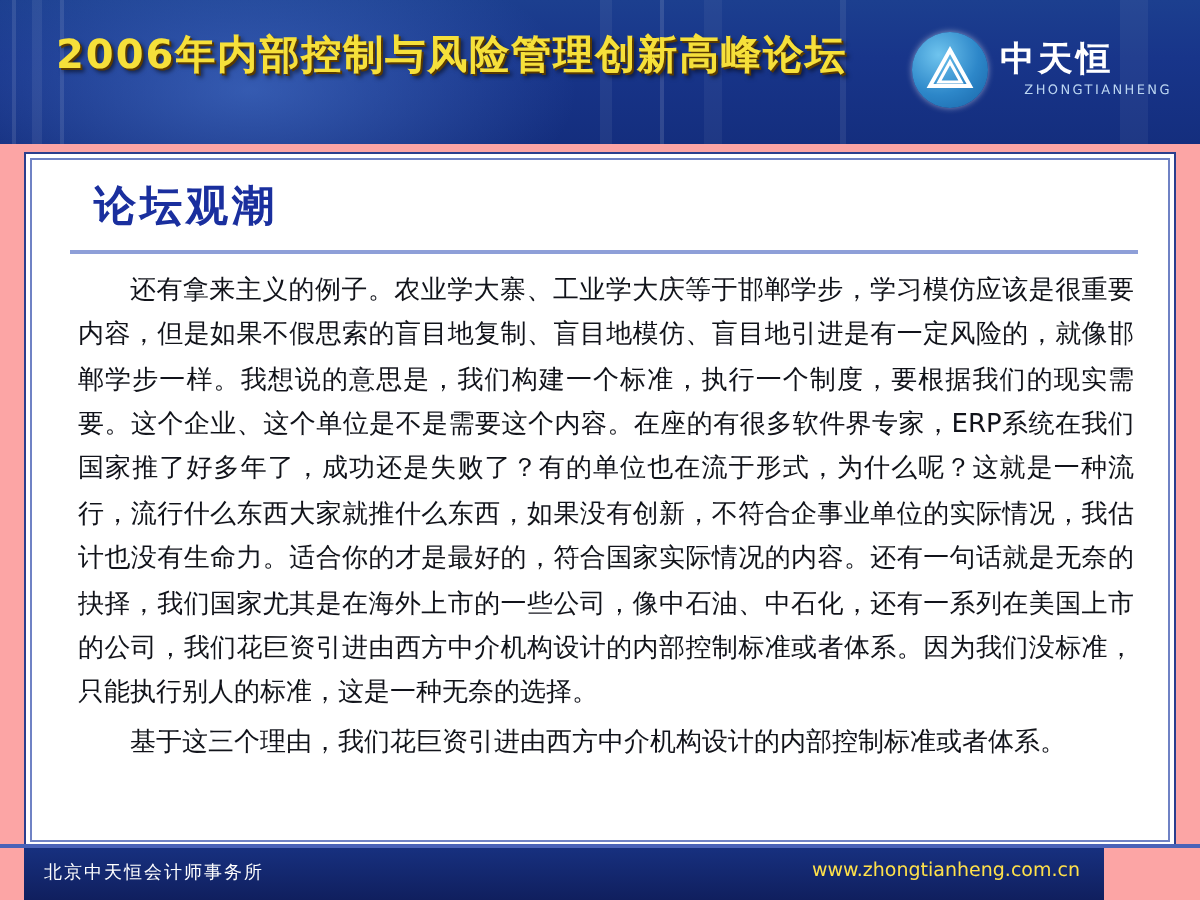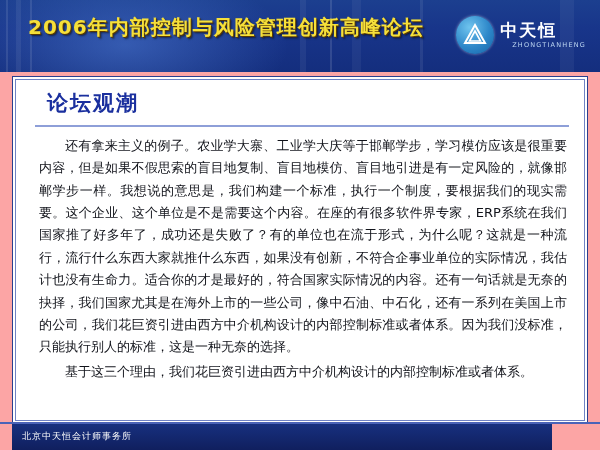--- a/index.html
+++ b/index.html
@@ -228,15 +228,16 @@
 
     <div class="content">
       <p>还有拿来主义的例子。农业学大寨、工业学大庆等于邯郸学步，学习模仿应该是很重要内容，但是如果不假思索的盲目地复制、盲目地模仿、盲目地引进是有一定风险的，就像邯郸学步一样。我想说的意思是，我们构建一个标准，执行一个制度，要根据我们的现实需要。这个企业、这个单位是不是需要这个内容。在座的有很多软件界专家，ERP系统在我们国家推了好多年了，成功还是失败了？有的单位也在流于形式，为什么呢？这就是一种流行，流行什么东西大家就推什么东西，如果没有创新，不符合企事业单位的实际情况，我估计也没有生命力。适合你的才是最好的，符合国家实际情况的内容。还有一句话就是无奈的抉择，我们国家尤其是在海外上市的一些公司，像中石油、中石化，还有一系列在美国上市的公司，我们花巨资引进由西方中介机构设计的内部控制标准或者体系。因为我们没标准，只能执行别人的标准，这是一种无奈的选择。</p>
       <p>基于这三个理由，我们花巨资引进由西方中介机构设计的内部控制标准或者体系。</p>
     </div>
   </div>
 
   <div class="footer-band"></div>
   <div class="footer">
     <span class="footer-left">北京中天恒会计师事务所</span>
+    <span class="footer-right">www.zhongtianheng.com.cn</span>
   </div>
 
 </div>
 
 </body></html>

